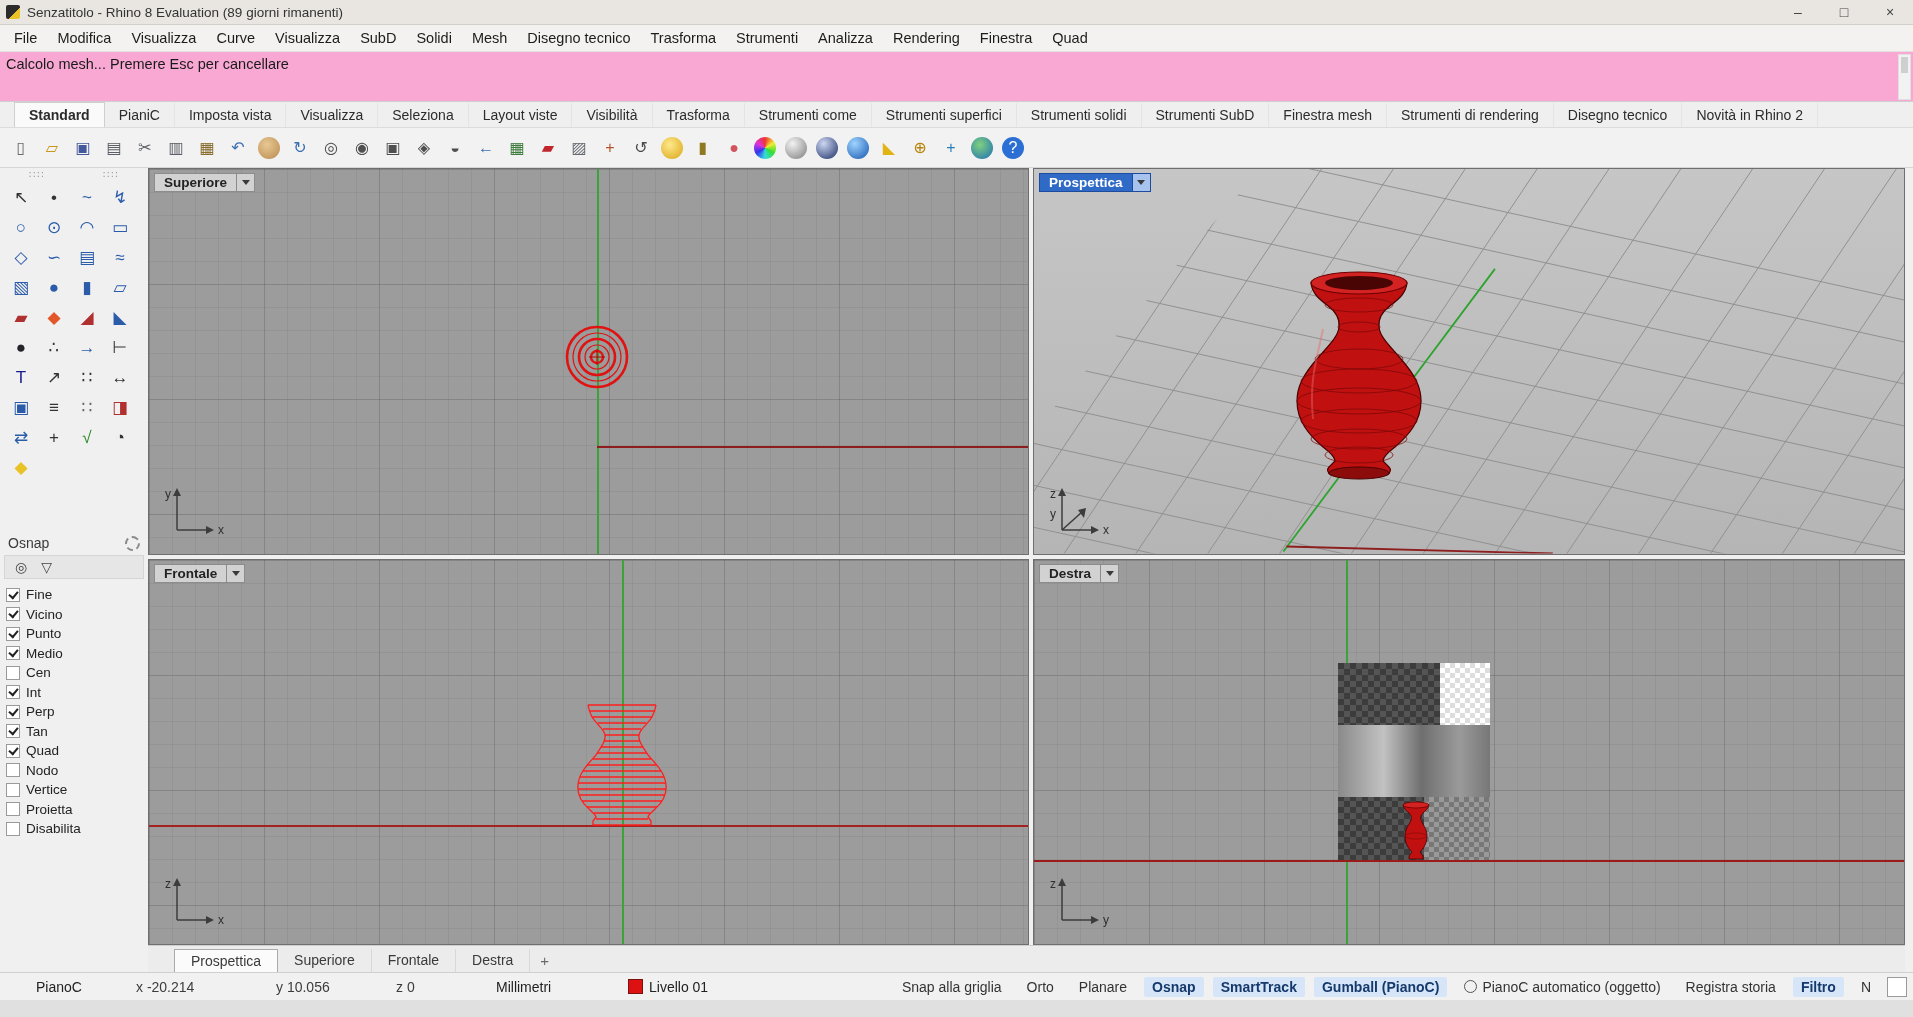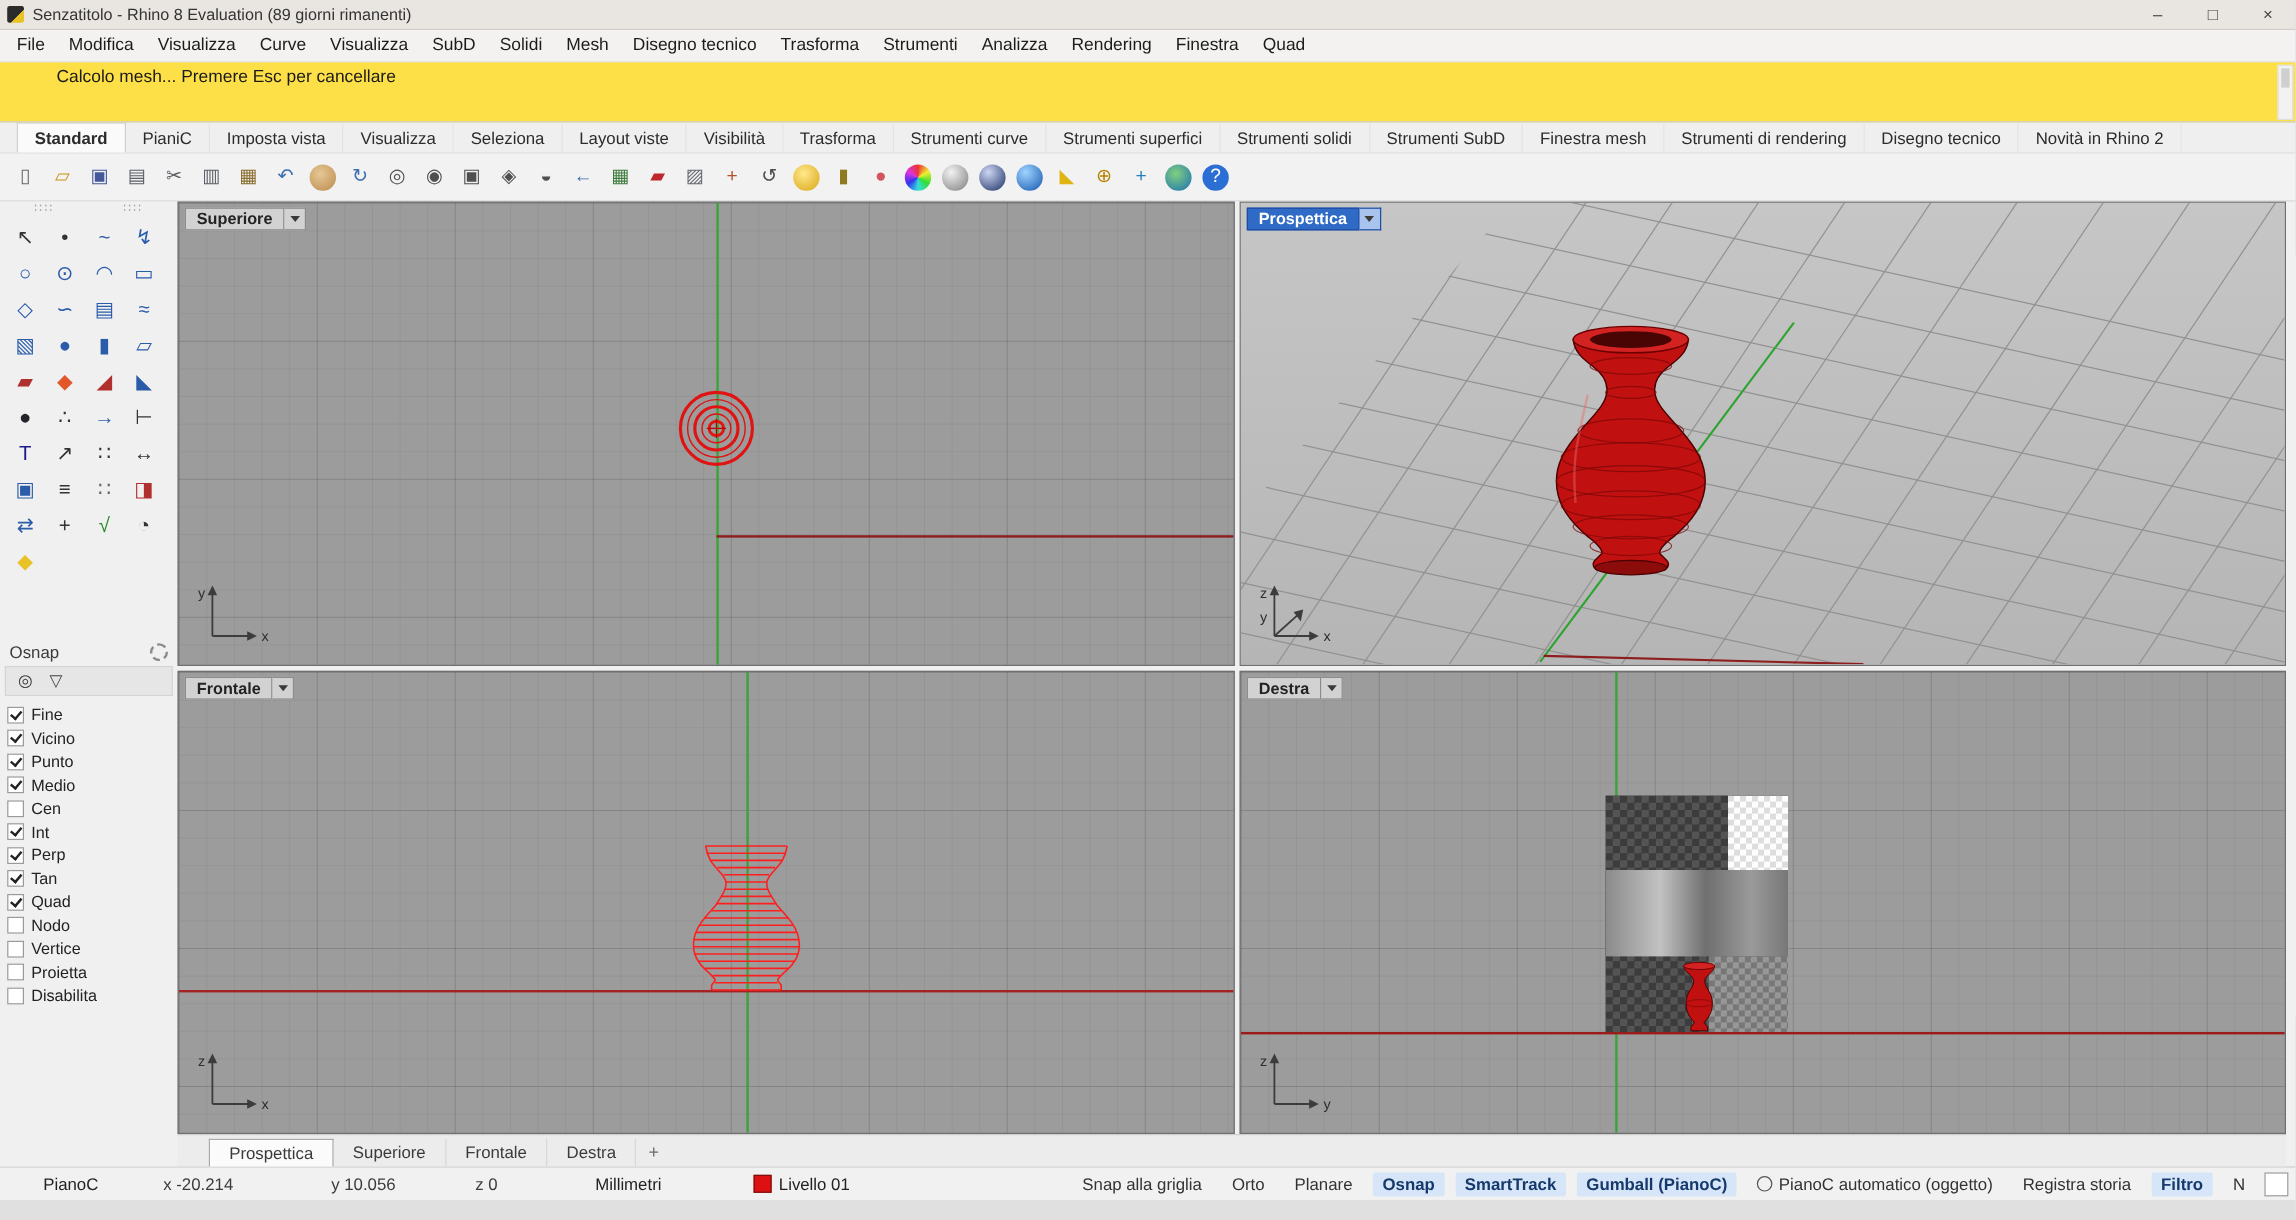--- a/index.html
+++ b/index.html
@@ -7,21 +7,21 @@
   
   .titlebar{height:24px;background:#e9e6e2;display:flex;align-items:center;border-bottom:1px solid #d2cfcb;}
   .app-icon{width:14px;height:14px;margin:0 7px 0 6px;background:linear-gradient(135deg,#2b2b2b 60%,#e8c227 60%);border-radius:2px;}
   .title-text{font-size:13.5px;color:#333;}
   .win-controls{margin-left:auto;display:flex;height:100%;}
   .win-btn{width:46px;height:100%;display:flex;align-items:center;justify-content:center;font-size:14px;color:#444;cursor:default;}
   
   .menubar{height:26px;background:#f3f2f1;display:flex;align-items:center;padding-left:4px;border-bottom:1px solid #e3e2e1;}
   .menu-item{padding:0 10px;font-size:14.5px;color:#1c1c1c;}
   
-  .cmdarea{position:relative;background:#fde047;border-bottom:1px solid #cfcfcf;padding-left:41px;}
+  .cmdarea{position:relative;background:#f9a8d4;border-bottom:1px solid #cfcfcf;}
   .cmdhist{height:48px;padding:1px 18px 0 6px;overflow:hidden;}
   .cmd-line{height:23px;line-height:23px;font-size:14.5px;white-space:nowrap;}
   .cmdscroll{position:absolute;top:2px;right:2px;width:11px;height:44px;background:#f2f2f2;border:1px solid #e0e0e0;}
   .scrollthumb{display:block;width:7px;height:16px;margin:2px auto;background:#cfcfcf;}
   .cmdprompt{height:24px;border-top:1px solid #ececec;display:flex;align-items:center;padding-left:6px;}
   .cmdlabel{font-weight:bold;font-size:14.5px;}
   .cmdinput{flex:1;height:100%;}
   
   .tabbar{height:25px;background:#efefef;display:flex;align-items:center;padding-left:14px;border-bottom:1px solid #dcdcdc;}
   .tab{padding:0 14px;font-size:14px;color:#2c2c2c;border-right:1px solid #e4e4e4;line-height:24px;}
@@ -152,21 +152,21 @@
 
 <div class="tabbar" id="tabbar">
     <span class="tab active">Standard</span>
     <span class="tab">PianiC</span>
     <span class="tab">Imposta vista</span>
     <span class="tab">Visualizza</span>
     <span class="tab">Seleziona</span>
     <span class="tab">Layout viste</span>
     <span class="tab">Visibilità</span>
     <span class="tab">Trasforma</span>
-    <span class="tab">Strumenti curve</span>
+    <span class="tab">Strumenti come</span>
     <span class="tab">Strumenti superfici</span>
     <span class="tab">Strumenti solidi</span>
     <span class="tab">Strumenti SubD</span>
     <span class="tab">Finestra mesh</span>
     <span class="tab">Strumenti di rendering</span>
     <span class="tab">Disegno tecnico</span>
     <span class="tab">Novità in Rhino 2</span>
   </div>
 
 <div class="icontoolbar" id="icontoolbar">

